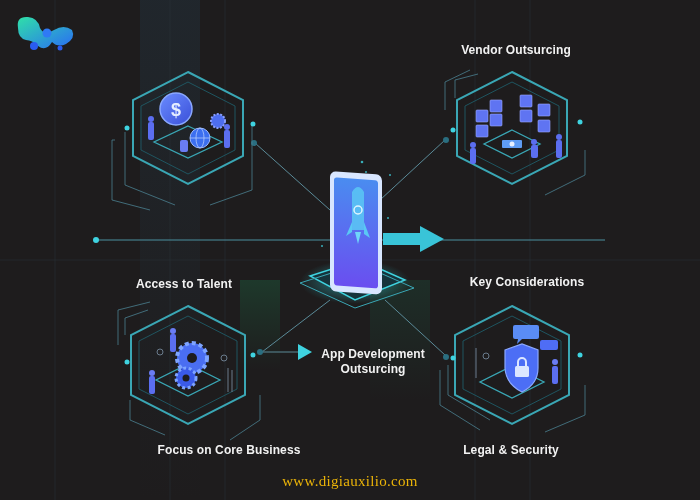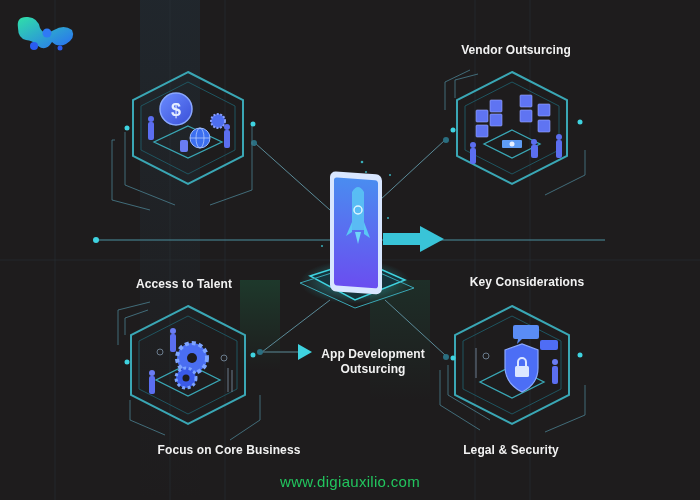--- a/index.html
+++ b/index.html
@@ -1,20 +1,20 @@
 <!DOCTYPE html>
 <html><head>
 <meta charset="utf-8">
 <style>
   html,body{margin:0;padding:0;}
   body{width:700px;height:500px;overflow:hidden;background:#1e1c1d;font-family:"Liberation Sans",sans-serif;position:relative;}
   .stage{position:absolute;left:0;top:0;width:700px;height:500px;}
   .glow-col{position:absolute;}
   .label{position:absolute;color:#f2f2f2;font-weight:bold;font-size:12px;white-space:nowrap;text-align:center;transform:translateX(-50%);letter-spacing:0.1px;}
-  .footer{position:absolute;left:350px;top:473px;transform:translateX(-50%);color:#22c55e;font-size:15px;font-family:Liberation Sans, sans-serif;letter-spacing:0.3px;}
+  .footer{position:absolute;left:350px;top:473px;transform:translateX(-50%);color:#eab308;font-size:15px;font-family:Liberation Serif, serif;letter-spacing:0.3px;}
   .logo{position:absolute;left:14px;top:14px;width:62px;height:42px;}
   svg{position:absolute;left:0;top:0;}
 </style>
 </head>
 <body>
 
 <div class="stage">
 
   <div class="glow-col" style="left:140px;top:0;width:60px;height:500px;background:linear-gradient(180deg,rgba(40,70,90,0.25),rgba(30,30,30,0));"></div>
   <div class="glow-col" style="left:240px;top:280px;width:40px;height:90px;background:linear-gradient(180deg,rgba(30,110,70,0.35),rgba(30,30,30,0));"></div>

